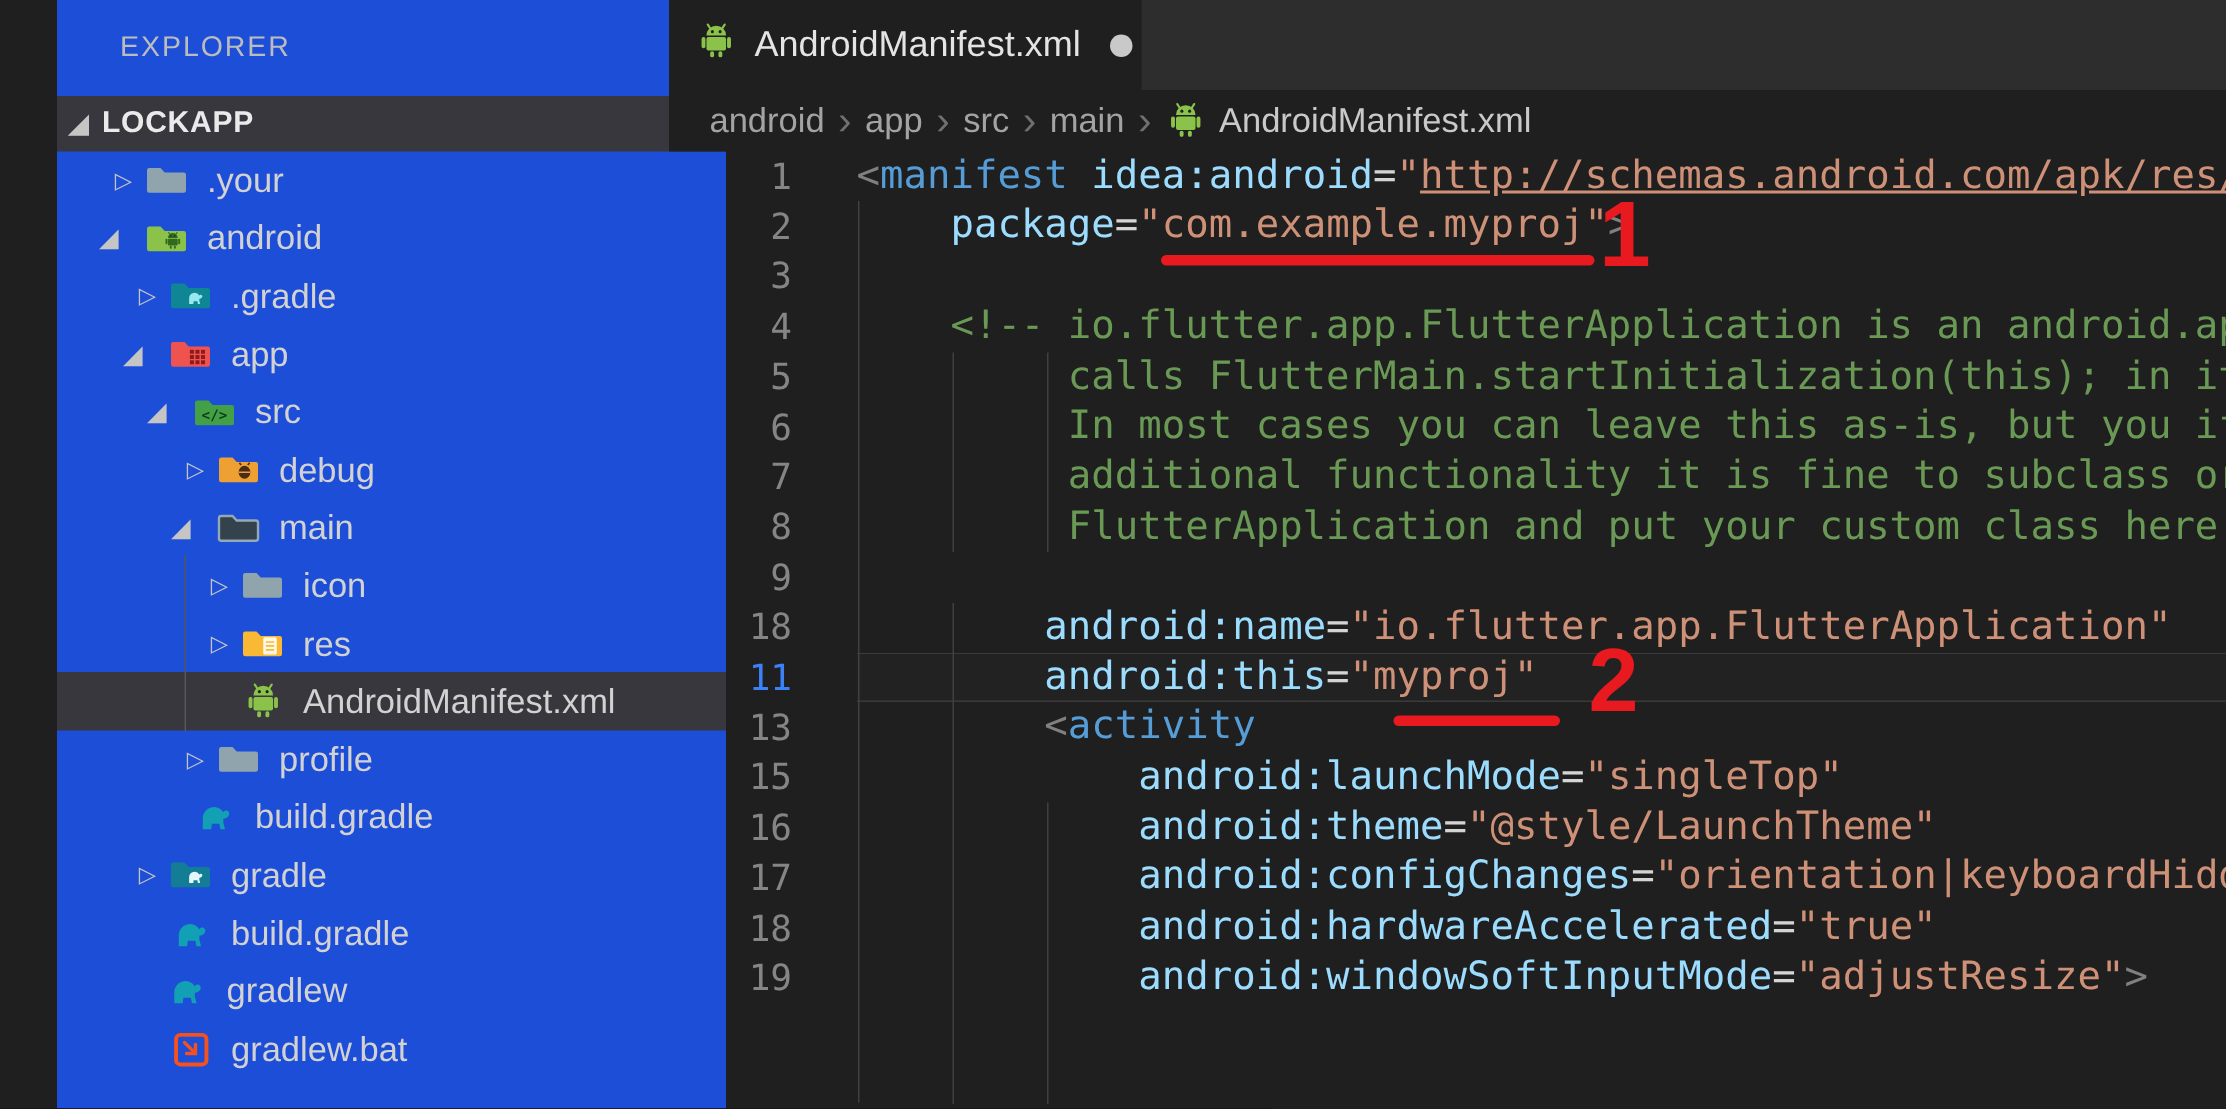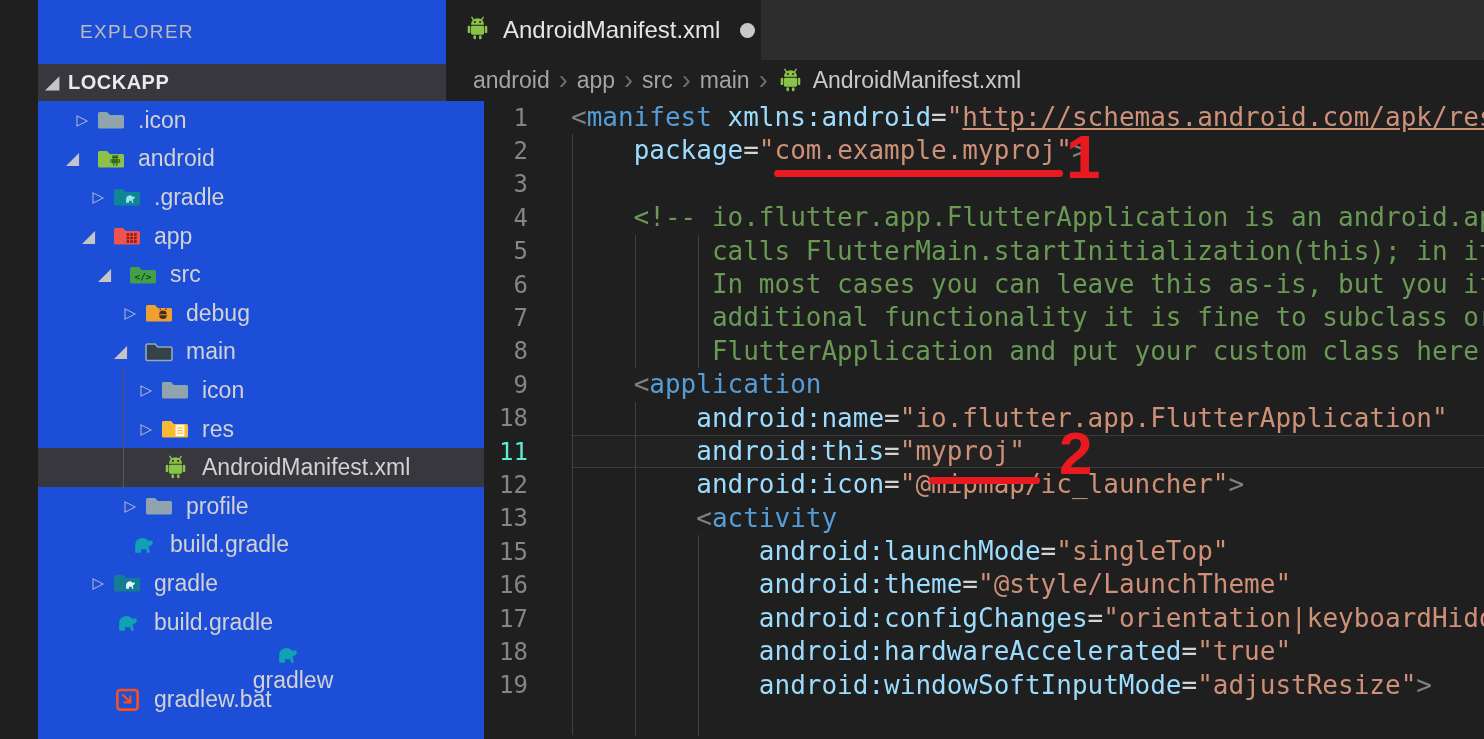--- a/index.html
+++ b/index.html
@@ -39,21 +39,21 @@
   .bc-item{display:inline-flex;align-items:center;gap:9px;}
   .bc-item.bc-file{color:#c9c9c9;}
   .bc-sep{color:#707070;font-size:27px;margin:0 9px;line-height:1;}
 
   
   #code-area{position:absolute;left:0;top:101px;width:1038px;height:638px;
     font-family:"DejaVu Sans Mono",monospace;font-size:26px;}
   .code-line{height:33.4px;display:flex;align-items:center;}
   .ln{width:82px;flex:none;text-align:right;color:#858585;font-size:24px;}
   .code{flex:1;margin-left:43px;white-space:pre;overflow:hidden;line-height:33.4px;}
-  .code-line.active .ln{color:#5eead4;}
+  .code-line.active .ln{color:#3b82f6;}
   .code-line.active .code{box-shadow:inset 0 1px 0 #3a3a3a, inset 0 -1px 0 #3a3a3a;
     background:rgba(255,255,255,0.015);}
   .t-tag{color:#569cd6;}
   .t-attr{color:#9cdcfe;}
   .t-eq{color:#d4d4d4;}
   .t-str{color:#ce9178;}
   .t-link{color:#ce9178;text-decoration:underline;}
   .t-punct{color:#808080;}
   .t-com{color:#6a9955;}
   .t-pl{color:#d4d4d4;}
@@ -77,21 +77,21 @@
     </div>
     <div id="tree">
       <div id="tree-guide"></div>
     <div class="tree-row" style="padding-left: 24px;">
           <span class="twisty">▷</span>
           <span class="ticon">
             <svg viewBox="0 0 30 24" width="30" height="24">
               <path d="M2 5.5Q2 4 3.5 4H11l2.8 3H26.5Q28 7 28 8.5V19q0 1.5-1.5 1.5H3.5Q2 20.5 2 19Z" fill="#90a4ae"></path>
             </svg>
           </span>
-          <span>.icon</span>
+          <span>.your</span>
         </div>
         <div class="tree-row" style="padding-left: 24px;">
           <span class="twisty exp">◢</span>
           <span class="ticon">
             <svg viewBox="0 0 30 24" width="30" height="24">
               <path d="M2 5.5Q2 4 3.5 4H11l2.8 3H26.5Q28 7 28 8.5V19q0 1.5-1.5 1.5H3.5Q2 20.5 2 19Z" fill="#8bc34a"></path>
               <g transform="translate(12.5,6.8) scale(0.56)">
                 <g fill="#33691e">
                   <path d="M6.2 8.6a5.8 5.8 0 0 1 11.6 0z"></path>
  <rect x="6.2" y="9.5" width="11.6" height="8" rx="1.2"></rect>
@@ -255,21 +255,21 @@
         </div>
         <div class="tree-row" style="padding-left: 40px;">
           <span class="twisty"></span>
           <span class="ticon">
             <svg viewBox="0 0 24 24" width="27" height="27">
               <path fill="#11a0b4" d="M4.6 19.4v-6.6a6.6 6.6 0 0 1 12.2-3.5c.5-.9 1.7-1.3 2.6-.7 1.1.7 1.2 2.1.4 3.1-.7.9-1.8 1.4-3 1.5v2.2l1 4h-2.7l-.7-3.2h-4.4l-.4 3.2z"></path>
             </svg>
           </span>
           <span>build.gradle</span>
         </div>
-        <div class="tree-row" style="padding-left: 64px; flex-direction: column;">
+        <div class="tree-row" style="padding-left: 37px;">
           <span class="twisty"></span>
           <span class="ticon">
             <svg viewBox="0 0 24 24" width="27" height="27">
               <path fill="#11a0b4" d="M4.6 19.4v-6.6a6.6 6.6 0 0 1 12.2-3.5c.5-.9 1.7-1.3 2.6-.7 1.1.7 1.2 2.1.4 3.1-.7.9-1.8 1.4-3 1.5v2.2l1 4h-2.7l-.7-3.2h-4.4l-.4 3.2z"></path>
             </svg>
           </span>
           <span>gradlew</span>
         </div>
         <div class="tree-row" style="padding-left: 40px;">
           <span class="twisty"></span>
@@ -345,21 +345,21 @@
  <circle cx="9.7" cy="6.3" r=".9" fill="#1f1f1f"></circle>
               <circle cx="14.3" cy="6.3" r=".9" fill="#1f1f1f"></circle>
             </svg>
           </span>
           <span>AndroidManifest.xml</span>
         </span>
       </div>
     <div id="code-area">
         <div class="code-line">
           <span class="ln">1</span>
-          <span class="code"><span class="t-punct">&lt;</span><span class="t-tag">manifest</span><span class="t-pl"> </span><span class="t-attr">xmlns:android</span><span class="t-eq">=</span><span class="t-str">"</span><span class="t-link">http://schemas.android.com/apk/res/android</span></span>
+          <span class="code"><span class="t-punct">&lt;</span><span class="t-tag">manifest</span><span class="t-pl"> </span><span class="t-attr">idea:android</span><span class="t-eq">=</span><span class="t-str">"</span><span class="t-link">http://schemas.android.com/apk/res/android</span></span>
         </div>
         <div class="code-line">
           <span class="ln">2</span>
           <span class="code"><span class="t-pl">    </span><span class="t-attr">package</span><span class="t-eq">=</span><span class="t-str">"com.example.myproj"</span><span class="t-punct">&gt;</span></span>
         </div>
         <div class="code-line">
           <span class="ln">3</span>
           <span class="code"></span>
         </div>
         <div class="code-line">
@@ -377,33 +377,28 @@
         <div class="code-line">
           <span class="ln">7</span>
           <span class="code"><span class="t-com">         additional functionality it is fine to subclass or reimplement</span></span>
         </div>
         <div class="code-line">
           <span class="ln">8</span>
           <span class="code"><span class="t-com">         FlutterApplication and put your custom class here. --&gt;</span></span>
         </div>
         <div class="code-line">
           <span class="ln">9</span>
-          <span class="code"><span class="t-pl">    </span><span class="t-punct">&lt;</span><span class="t-tag">application</span></span>
         </div>
         <div class="code-line">
           <span class="ln">18</span>
           <span class="code"><span class="t-pl">        </span><span class="t-attr">android:name</span><span class="t-eq">=</span><span class="t-str">"io.flutter.app.FlutterApplication"</span></span>
         </div>
         <div class="code-line active">
           <span class="ln">11</span>
           <span class="code"><span class="t-pl">        </span><span class="t-attr">android:this</span><span class="t-eq">=</span><span class="t-str">"myproj"</span></span>
-        </div>
-        <div class="code-line">
-          <span class="ln">12</span>
-          <span class="code"><span class="t-pl">        </span><span class="t-attr">android:icon</span><span class="t-eq">=</span><span class="t-str">"@mipmap/ic_launcher"</span><span class="t-punct">&gt;</span></span>
         </div>
         <div class="code-line">
           <span class="ln">13</span>
           <span class="code"><span class="t-pl">        </span><span class="t-punct">&lt;</span><span class="t-tag">activity</span></span>
         </div>
         <div class="code-line">
           <span class="ln">15</span>
           <span class="code"><span class="t-pl">            </span><span class="t-attr">android:launchMode</span><span class="t-eq">=</span><span class="t-str">"singleTop"</span></span>
         </div>
         <div class="code-line">

